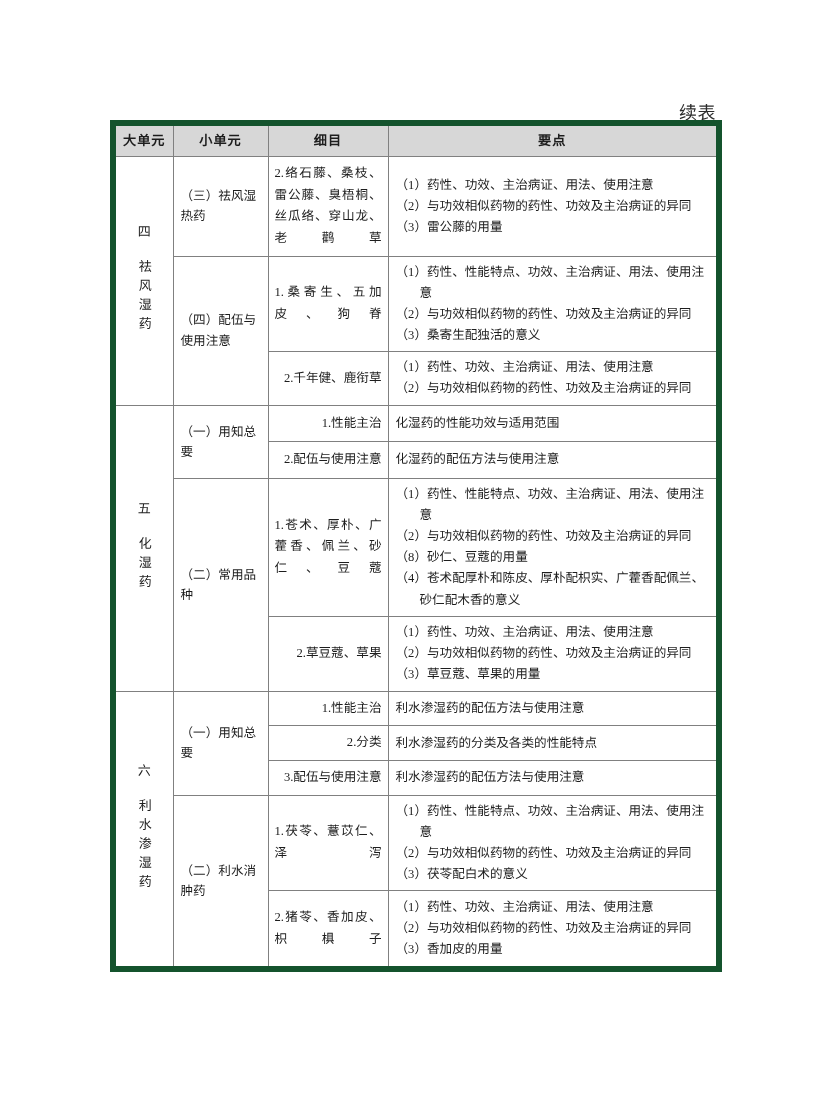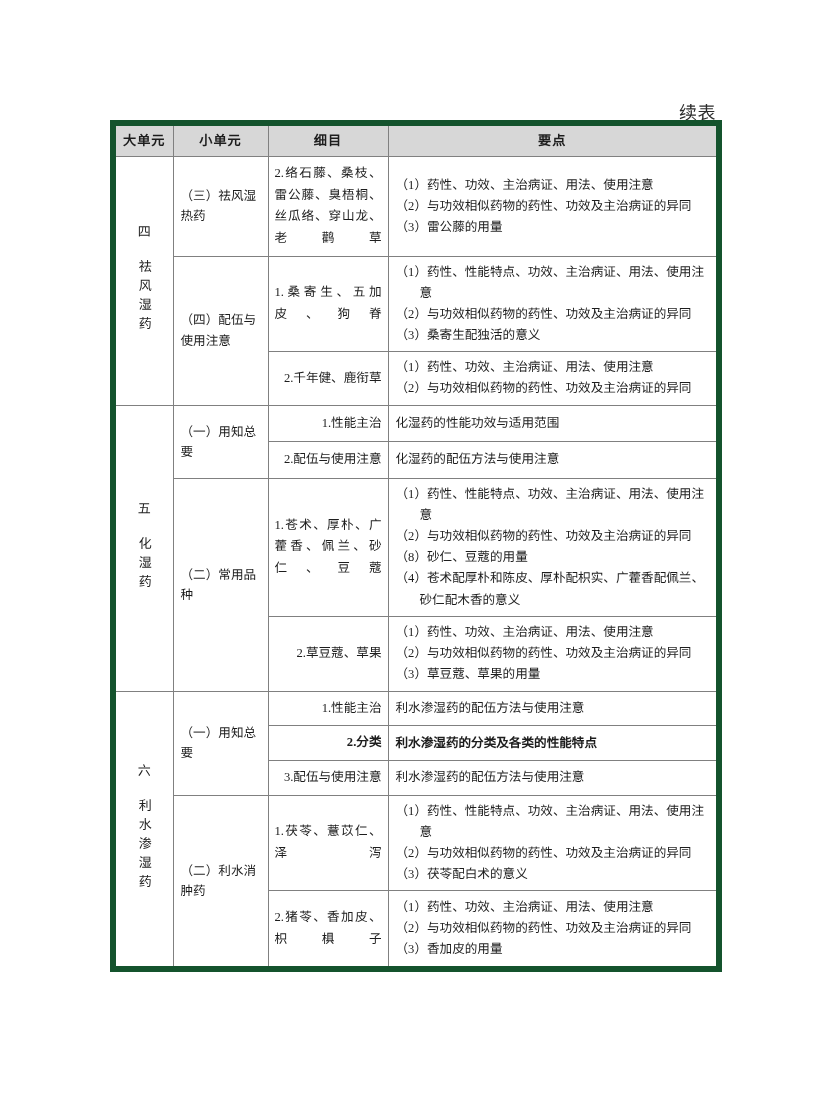--- a/index.html
+++ b/index.html
@@ -239,21 +239,21 @@
               <span class="unit-num">六</span>
               <span class="unit-name">利水渗湿药</span>
             </div>
           </td>
           <td class="sub-cell" rowspan="3">（一）用知总要</td>
           <td class="item-cell">1.性能主治</td>
           <td class="points-cell single">
             <span class="pt">利水渗湿药的配伍方法与使用注意</span>
           </td>
         </tr>
-        <tr style="height: 27px; font-weight: bold;">
+        <tr style="height: 27px;">
           <td class="item-cell">2.分类</td>
           <td class="points-cell single">
             <span class="pt">利水渗湿药的分类及各类的性能特点</span>
           </td>
         </tr>
         <tr style="height: 27px;">
           <td class="item-cell">3.配伍与使用注意</td>
           <td class="points-cell single">
             <span class="pt">利水渗湿药的配伍方法与使用注意</span>
           </td>

